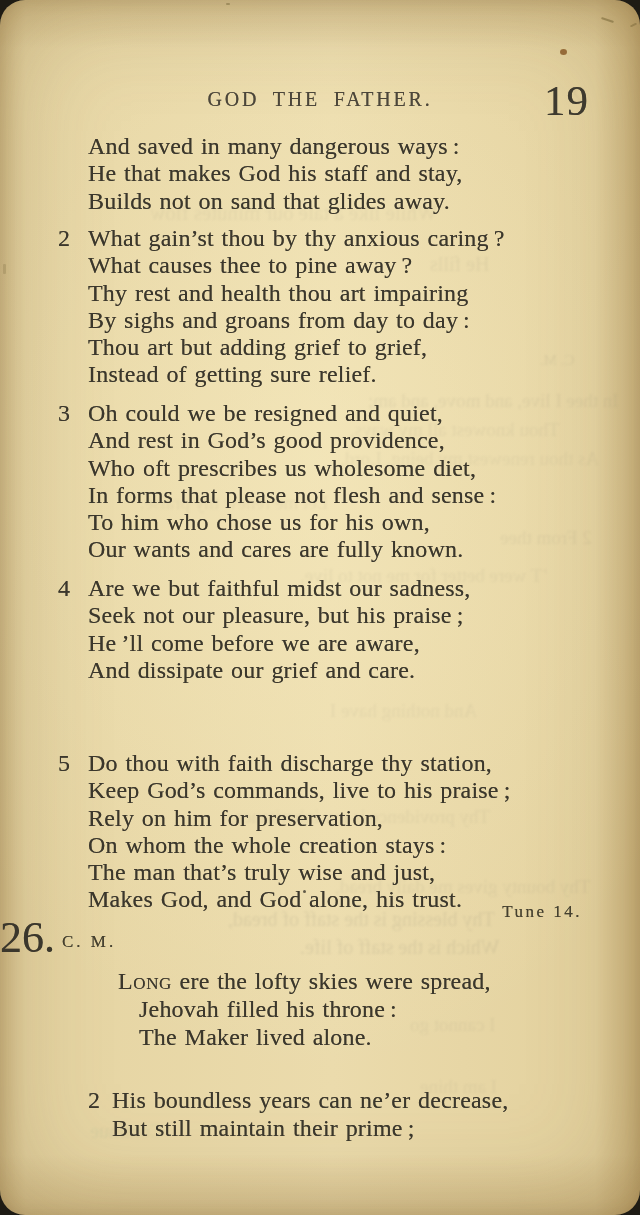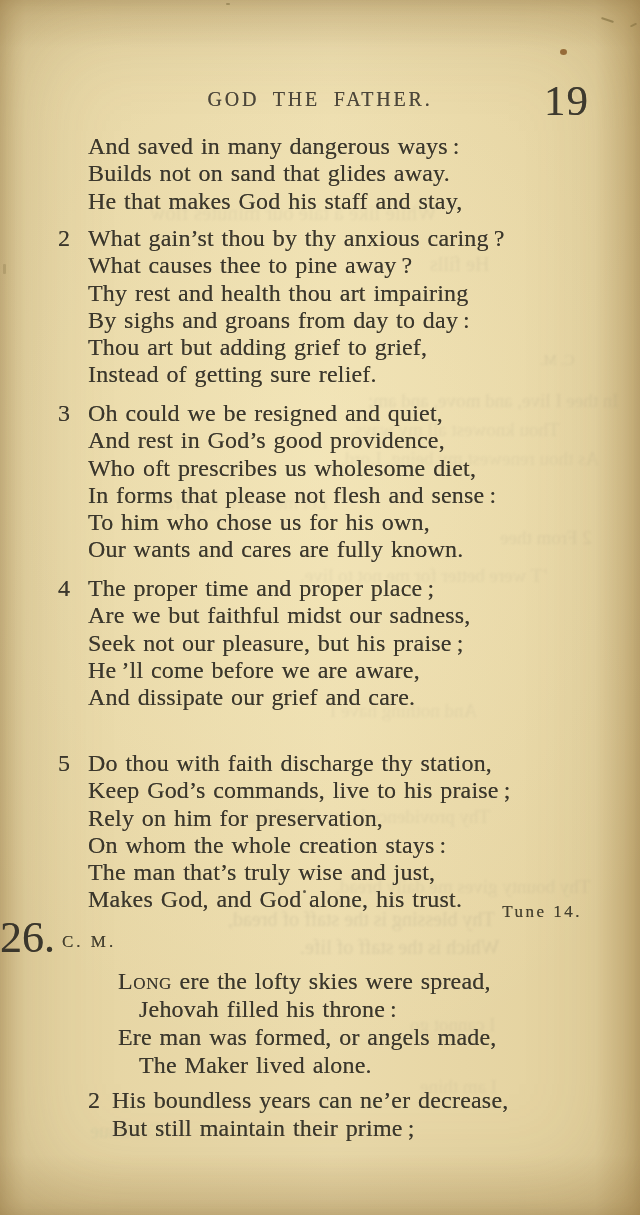--- a/index.html
+++ b/index.html
@@ -7,20 +7,21 @@
     position:relative;width:640px;height:1215px;overflow:hidden;
     font-family:"Liberation Serif","DejaVu Serif",serif;
     color:#3b372c;
     text-shadow:0 0 .5px rgba(59,55,44,.65);
     background:
       linear-gradient(180deg, rgba(150,115,55,.20) 0%, rgba(150,115,55,0) 4%, rgba(150,115,55,0) 95%, rgba(150,115,55,.22) 100%),
       radial-gradient(95% 70% at 49% 38%, rgba(252,242,200,.42), rgba(252,242,200,0) 72%),
       linear-gradient(90deg,#d4bf8b 0%,#e5d4a2 4%,#ebdbac 52%,#e3d19e 93%,#cbb37c 100%),
       #e8d7a6;
     box-shadow: inset 0 0 110px rgba(112,82,38,.30), inset 0 0 16px rgba(112,82,38,.18);
+    border-radius: 25px;
   }
   .ghost-layer,.speck-layer{position:absolute;inset:0;}
   .ghost{position:absolute;transform:scaleX(-1);filter:blur(1.1px);
          color:#8b8670;white-space:nowrap;text-shadow:none;}
   .ghost.green{color:#93aa8c;}
   .speck{position:absolute;text-shadow:none;}
 
   .running-head{position:absolute;top:88px;left:0;width:100%;text-align:center;
     font-size:20px;letter-spacing:2.8px;word-spacing:6px;color:#4c463a;}
   .page-number{position:absolute;top:76px;left:544px;font-size:43px;
@@ -78,22 +79,22 @@
       <div class="ghost" style="left: 410px; top: 1014px; font-size: 19px; opacity: 0.11;">I cannot go</div>
       <div class="ghost" style="left: 420px; top: 1076px; font-size: 19px; opacity: 0.1;">I am thine</div>
       <div class="ghost green" style="left: 90px; top: 1120px; font-size: 20px; opacity: 0.15;">Continue</div>
     </div>
 
   <div class="running-head">GOD THE FATHER.</div>
   <div class="page-number">19</div>
 
   <section class="stanza" id="stanza-p">
     <div class="ln">And saved in many dangerous ways :</div>
+    <div class="ln">He that makes God his staff and stay,</div>
     <div class="ln">Builds not on sand that glides away.</div>
-    <div class="ln">He that makes God his staff and stay,</div>
   </section>
 
   <section class="stanza" id="stanza-2">
     <span class="num">2</span>
     <div class="ln">What gain’st thou by thy anxious caring ?</div>
     <div class="ln">What causes thee to pine away ?</div>
     <div class="ln">Thy rest and health thou art impairing</div>
     <div class="ln">By sighs and groans from day to day :</div>
     <div class="ln">Thou art but adding grief to grief,</div>
     <div class="ln">Instead of getting sure relief.</div>
@@ -104,21 +105,20 @@
     <div class="ln">Oh could we be resigned and quiet,</div>
     <div class="ln">And rest in God’s good providence,</div>
     <div class="ln">Who oft prescribes us wholesome diet,</div>
     <div class="ln">In forms that please not flesh and sense :</div>
     <div class="ln">To him who chose us for his own,</div>
     <div class="ln">Our wants and cares are fully known.</div>
   </section>
 
   <section class="stanza" id="stanza-4">
     <span class="num">4</span>
-    <div class="ln">The proper time and proper place ;</div>
     <div class="ln">Are we but faithful midst our sadness,</div>
     <div class="ln">Seek not our pleasure, but his praise ;</div>
     <div class="ln">He ’ll come before we are aware,</div>
     <div class="ln">And dissipate our grief and care.</div>
   </section>
 
   <section class="stanza" id="stanza-5">
     <span class="num">5</span>
     <div class="ln">Do thou with faith discharge thy station,</div>
     <div class="ln">Keep God’s commands, live to his praise ;</div>
@@ -130,21 +130,20 @@
 
   <div class="meter">C. M.</div>
   <div class="hymn-number">26.</div>
   <div class="tune">Tune 14.</div>
 
   <section class="h26-stanza" id="h26-stanza-1">
     <div class="ln">
       <span class="smallcaps">Long</span><span> ere the lofty skies were spread,</span>
     </div>
     <div class="ln even">Jehovah filled his throne :</div>
-    <div class="ln">Ere man was formed, or angels made,</div>
     <div class="ln even">The Maker lived alone.</div>
   </section>
 
   <section class="h26-stanza" id="h26-stanza-2">
     <span class="num">2</span>
     <div class="ln">His boundless years can ne’er decrease,</div>
     <div class="ln even">But still maintain their prime ;</div>
   </section>
 
   <div class="speck-layer">

